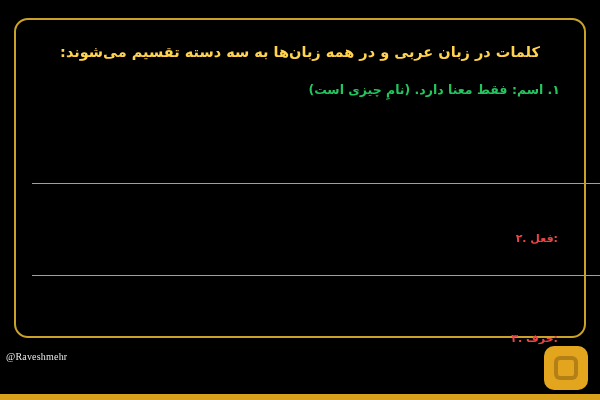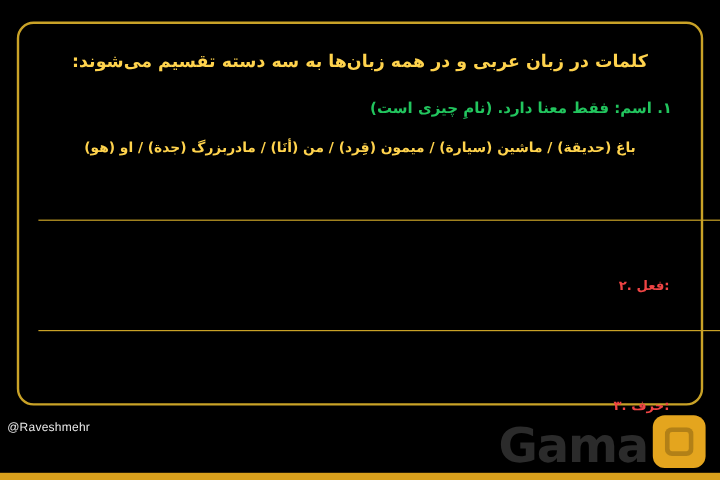--- a/index.html
+++ b/index.html
@@ -81,21 +81,21 @@
   }
   .section-label.s2 { top: 212px; }
   .section-label.s3 { top: 312px; }
 
   .handle {
     position: absolute;
     left: 6px;
     bottom: 38px;
     color: #e8e8e8;
     font-size: 10px;
-    font-family: Liberation Sans, sans-serif;
+    font-family: Liberation Serif, serif;
     letter-spacing: 0.2px;
   }
 
   .watermark {
     position: absolute;
     right: 8px;
     bottom: 2px;
     width: 210px;
     height: 58px;
   }
@@ -144,32 +144,30 @@
 
 <div class="slide">
 
   <div class="frame">
     <div class="content">
 
       <div class="heading">کلمات در زبان عربی و در همه زبان‌ها به سه دسته تقسیم می‌شوند:</div>
 
       <div class="line-item">۱. اسم: فقط معنا دارد. (نامِ چیزی است)</div>
 
-      <div class="examples">باغ (حدیقة) / ماشین (سیارة) / میمون (قِرد) / من (أنَا) / مادربزرگ (جدة) / او (هو)</div>
     </div>
 
     <div class="divider d1"></div>
     <div class="divider d2"></div>
 
     <div class="section-label s2">۲. فعل:</div>
 
     <div class="section-label s3">۳. حرف:</div>
   </div>
 
   <div class="handle">@Raveshmehr</div>
 
   <div class="watermark">
-    <div class="wm-text">Gama</div>
     <div class="wm-badge"></div>
   </div>
 
   <div class="bottom-bar"></div>
 </div>
 
 </body></html>

